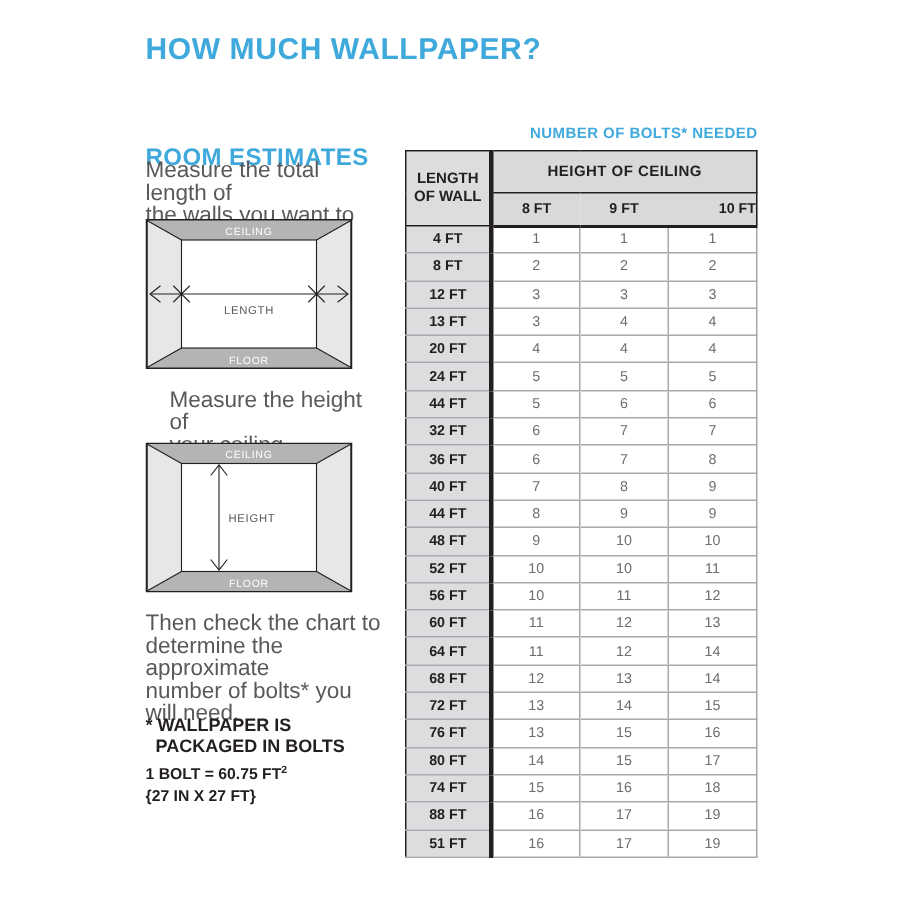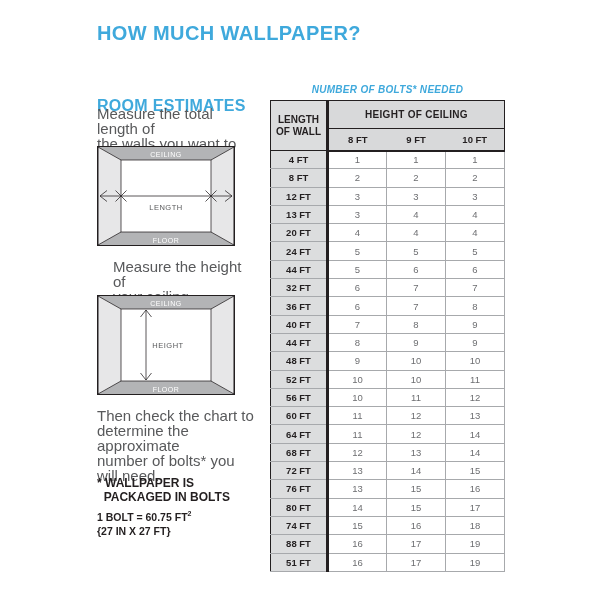--- a/index.html
+++ b/index.html
@@ -39,22 +39,22 @@
     position:absolute;left:0;top:392px;
     font-size:12px;line-height:14px;font-weight:bold;color:var(--ink);white-space:pre-line;
   }
   .bolt-info{
     position:absolute;left:0;top:423px;
     font-size:10.5px;line-height:14px;font-weight:bold;color:var(--ink);
   }
   .bolt-info sup{font-size:7px;}
 
   .table-heading{
-    position:absolute;left:270px;top:84px;width:235px;text-align:center;
-    font-size:10px;font-weight:bold;color:var(--accent);letter-spacing:.3px;font-style:italic;
+    position:absolute;left:270px;top:84px;width:235px;text-align:right;
+    font-size:10px;font-weight:bold;color:var(--accent);letter-spacing:.3px;
   }
   .bolts-table{
     position:absolute;left:270px;top:100px;width:235px;
     border-collapse:collapse;table-layout:fixed;
   }
   .bolts-table th,.bolts-table td{padding:0;text-align:center;vertical-align:middle;}
   th.corner{
     width:57px;background:var(--label-bg);
     border:1.5px solid var(--ink);border-right:3px solid var(--ink);
     font-size:10px;font-weight:bold;line-height:12px;white-space:pre-line;height:50px;
@@ -63,21 +63,21 @@
     background:var(--header-bg);
     border-top:1.5px solid var(--ink);border-right:1.5px solid var(--ink);
     border-bottom:1px solid var(--ink);border-left:3px solid var(--ink);
     font-size:10px;font-weight:bold;letter-spacing:.3px;height:28px;
   }
   th.sub{
     background:var(--header-bg);
     border-bottom:2px solid var(--ink);
     font-size:9.5px;font-weight:bold;height:22px;
   }
-  th.sub:last-child{border-right:1.5px solid var(--ink);}
+  th.sub:last-child{border-right:1.5px solid var(--ink);text-align:right;}
   th.sub:first-of-type{border-left:3px solid var(--ink);}
   td.row-label{
     background:var(--label-bg);font-size:9.5px;font-weight:bold;color:var(--ink);
     border-left:1.5px solid var(--ink);border-right:3px solid var(--ink);
     border-bottom:1px solid var(--grid-gray);height:17px;
   }
   td.row-val{
     font-size:9.5px;color:var(--val-text);
     border-bottom:1px solid var(--grid-gray);border-left:1px solid var(--grid-gray);
     height:18.3px;

